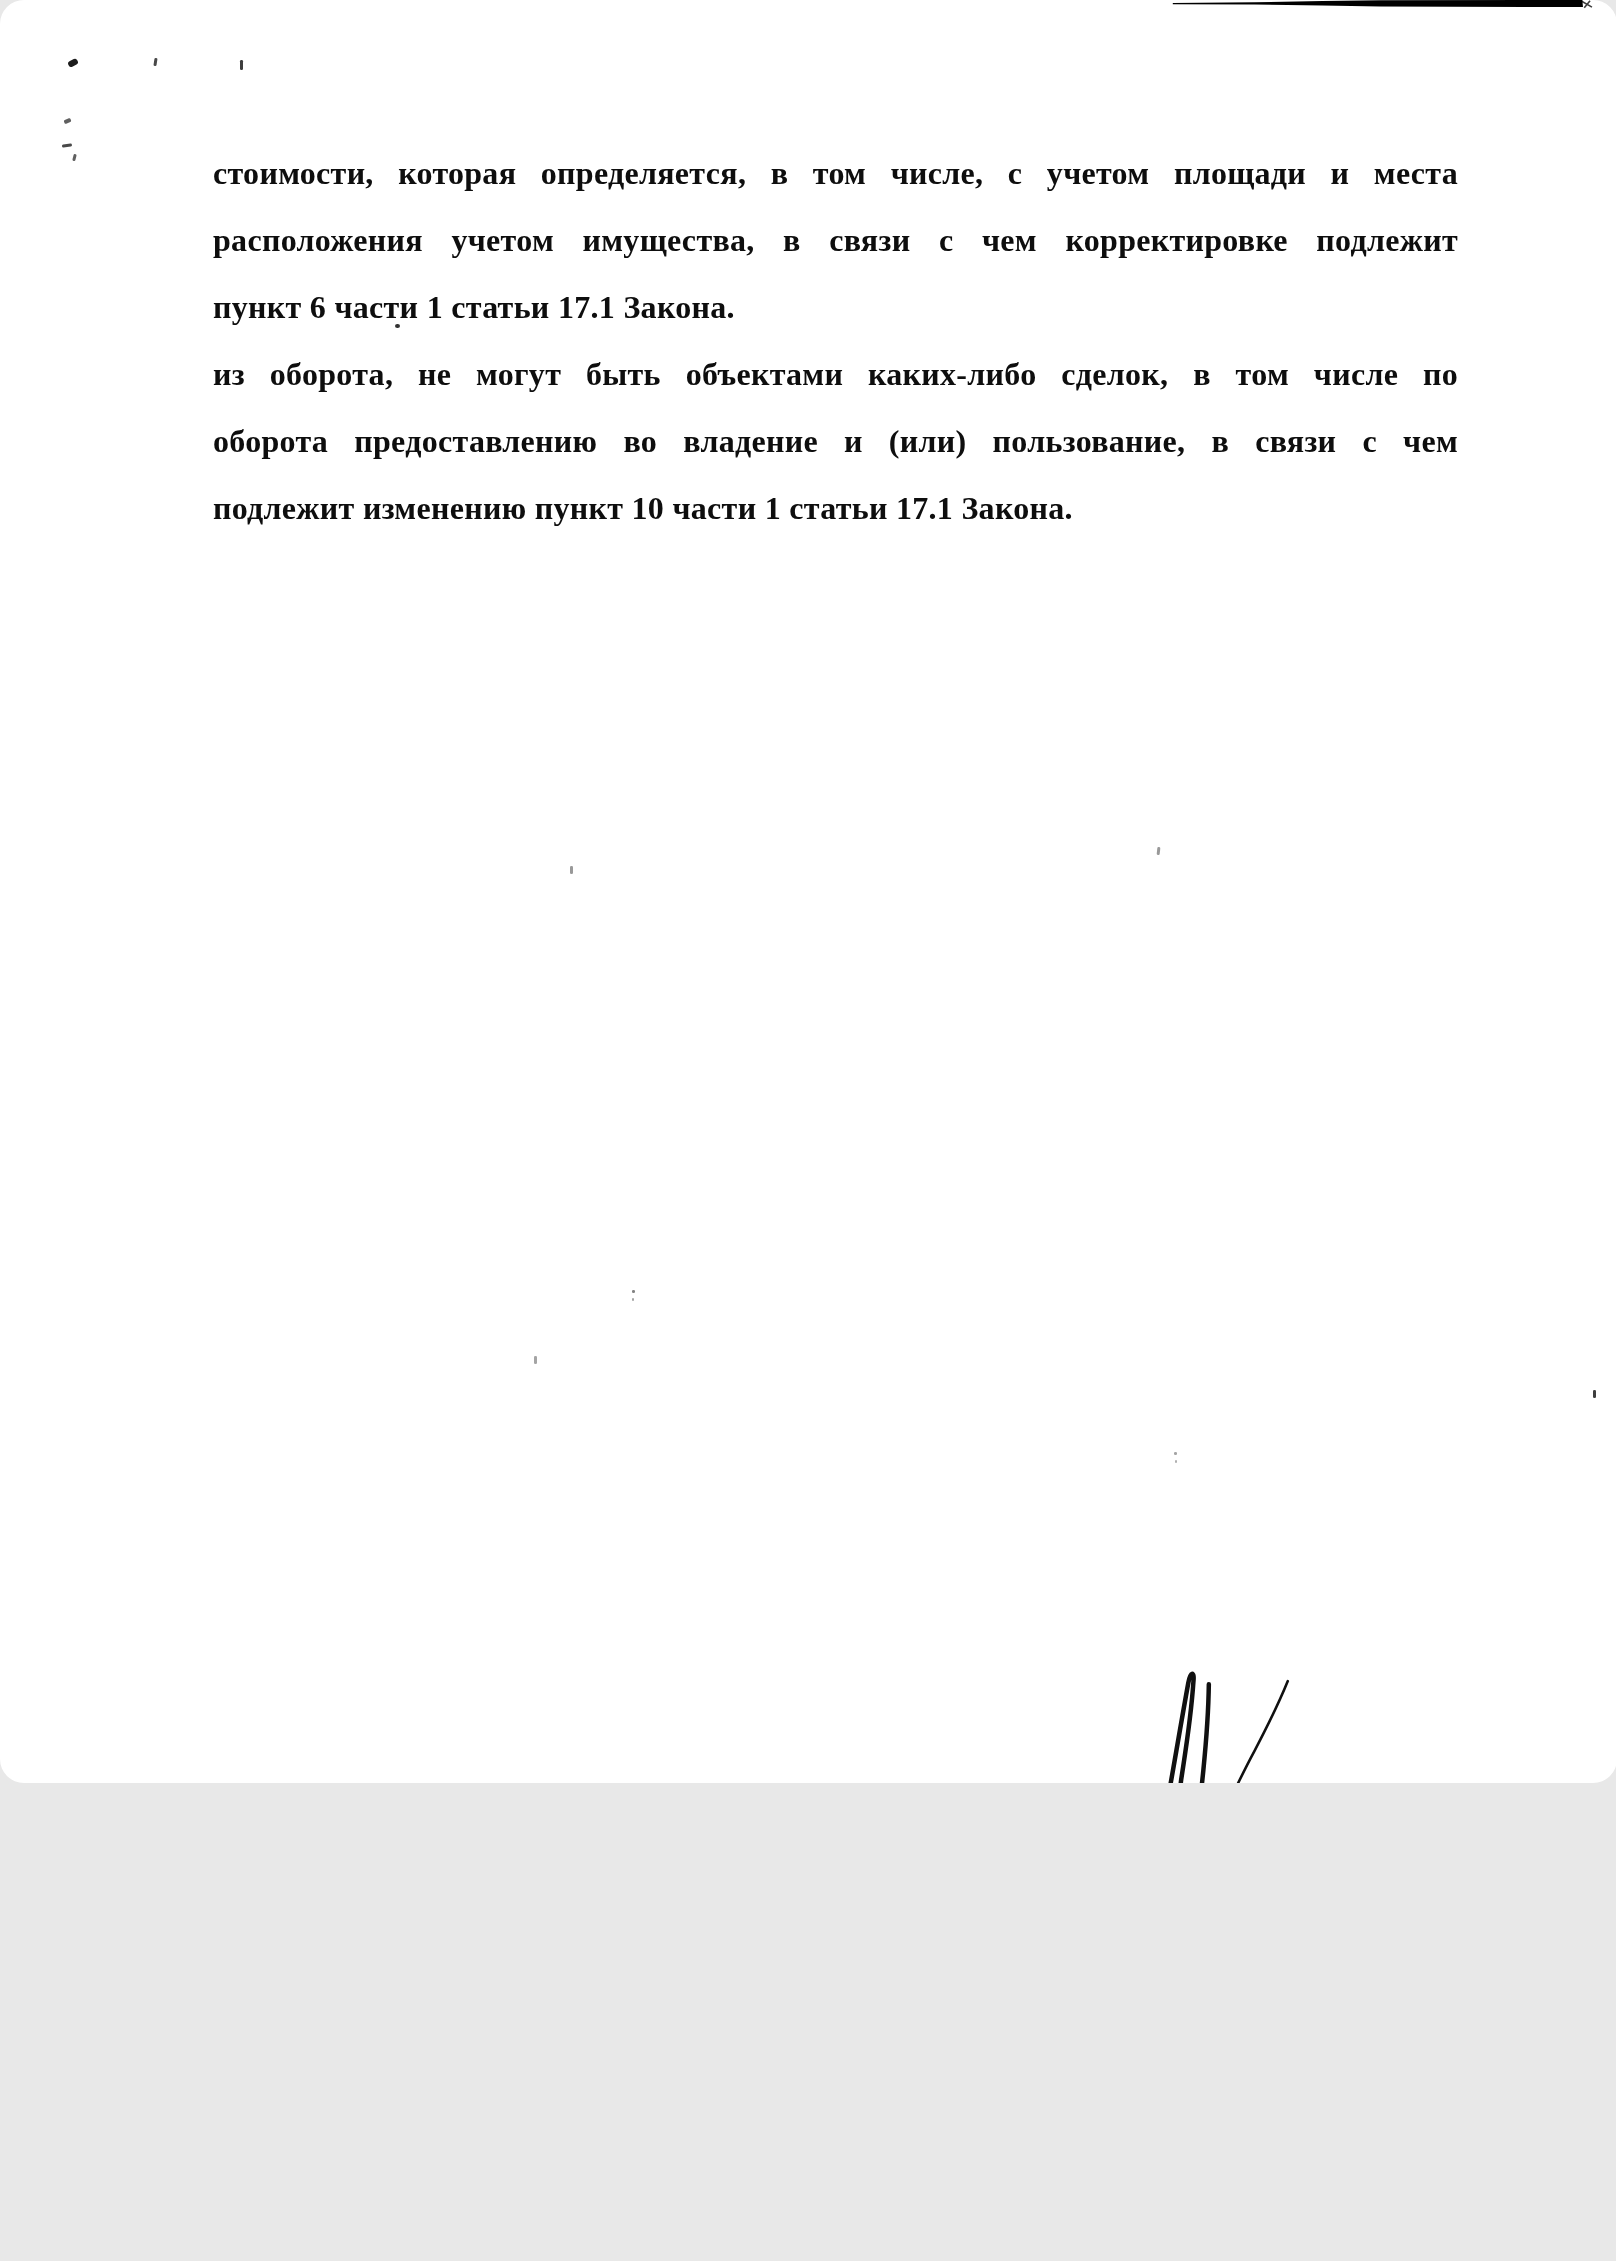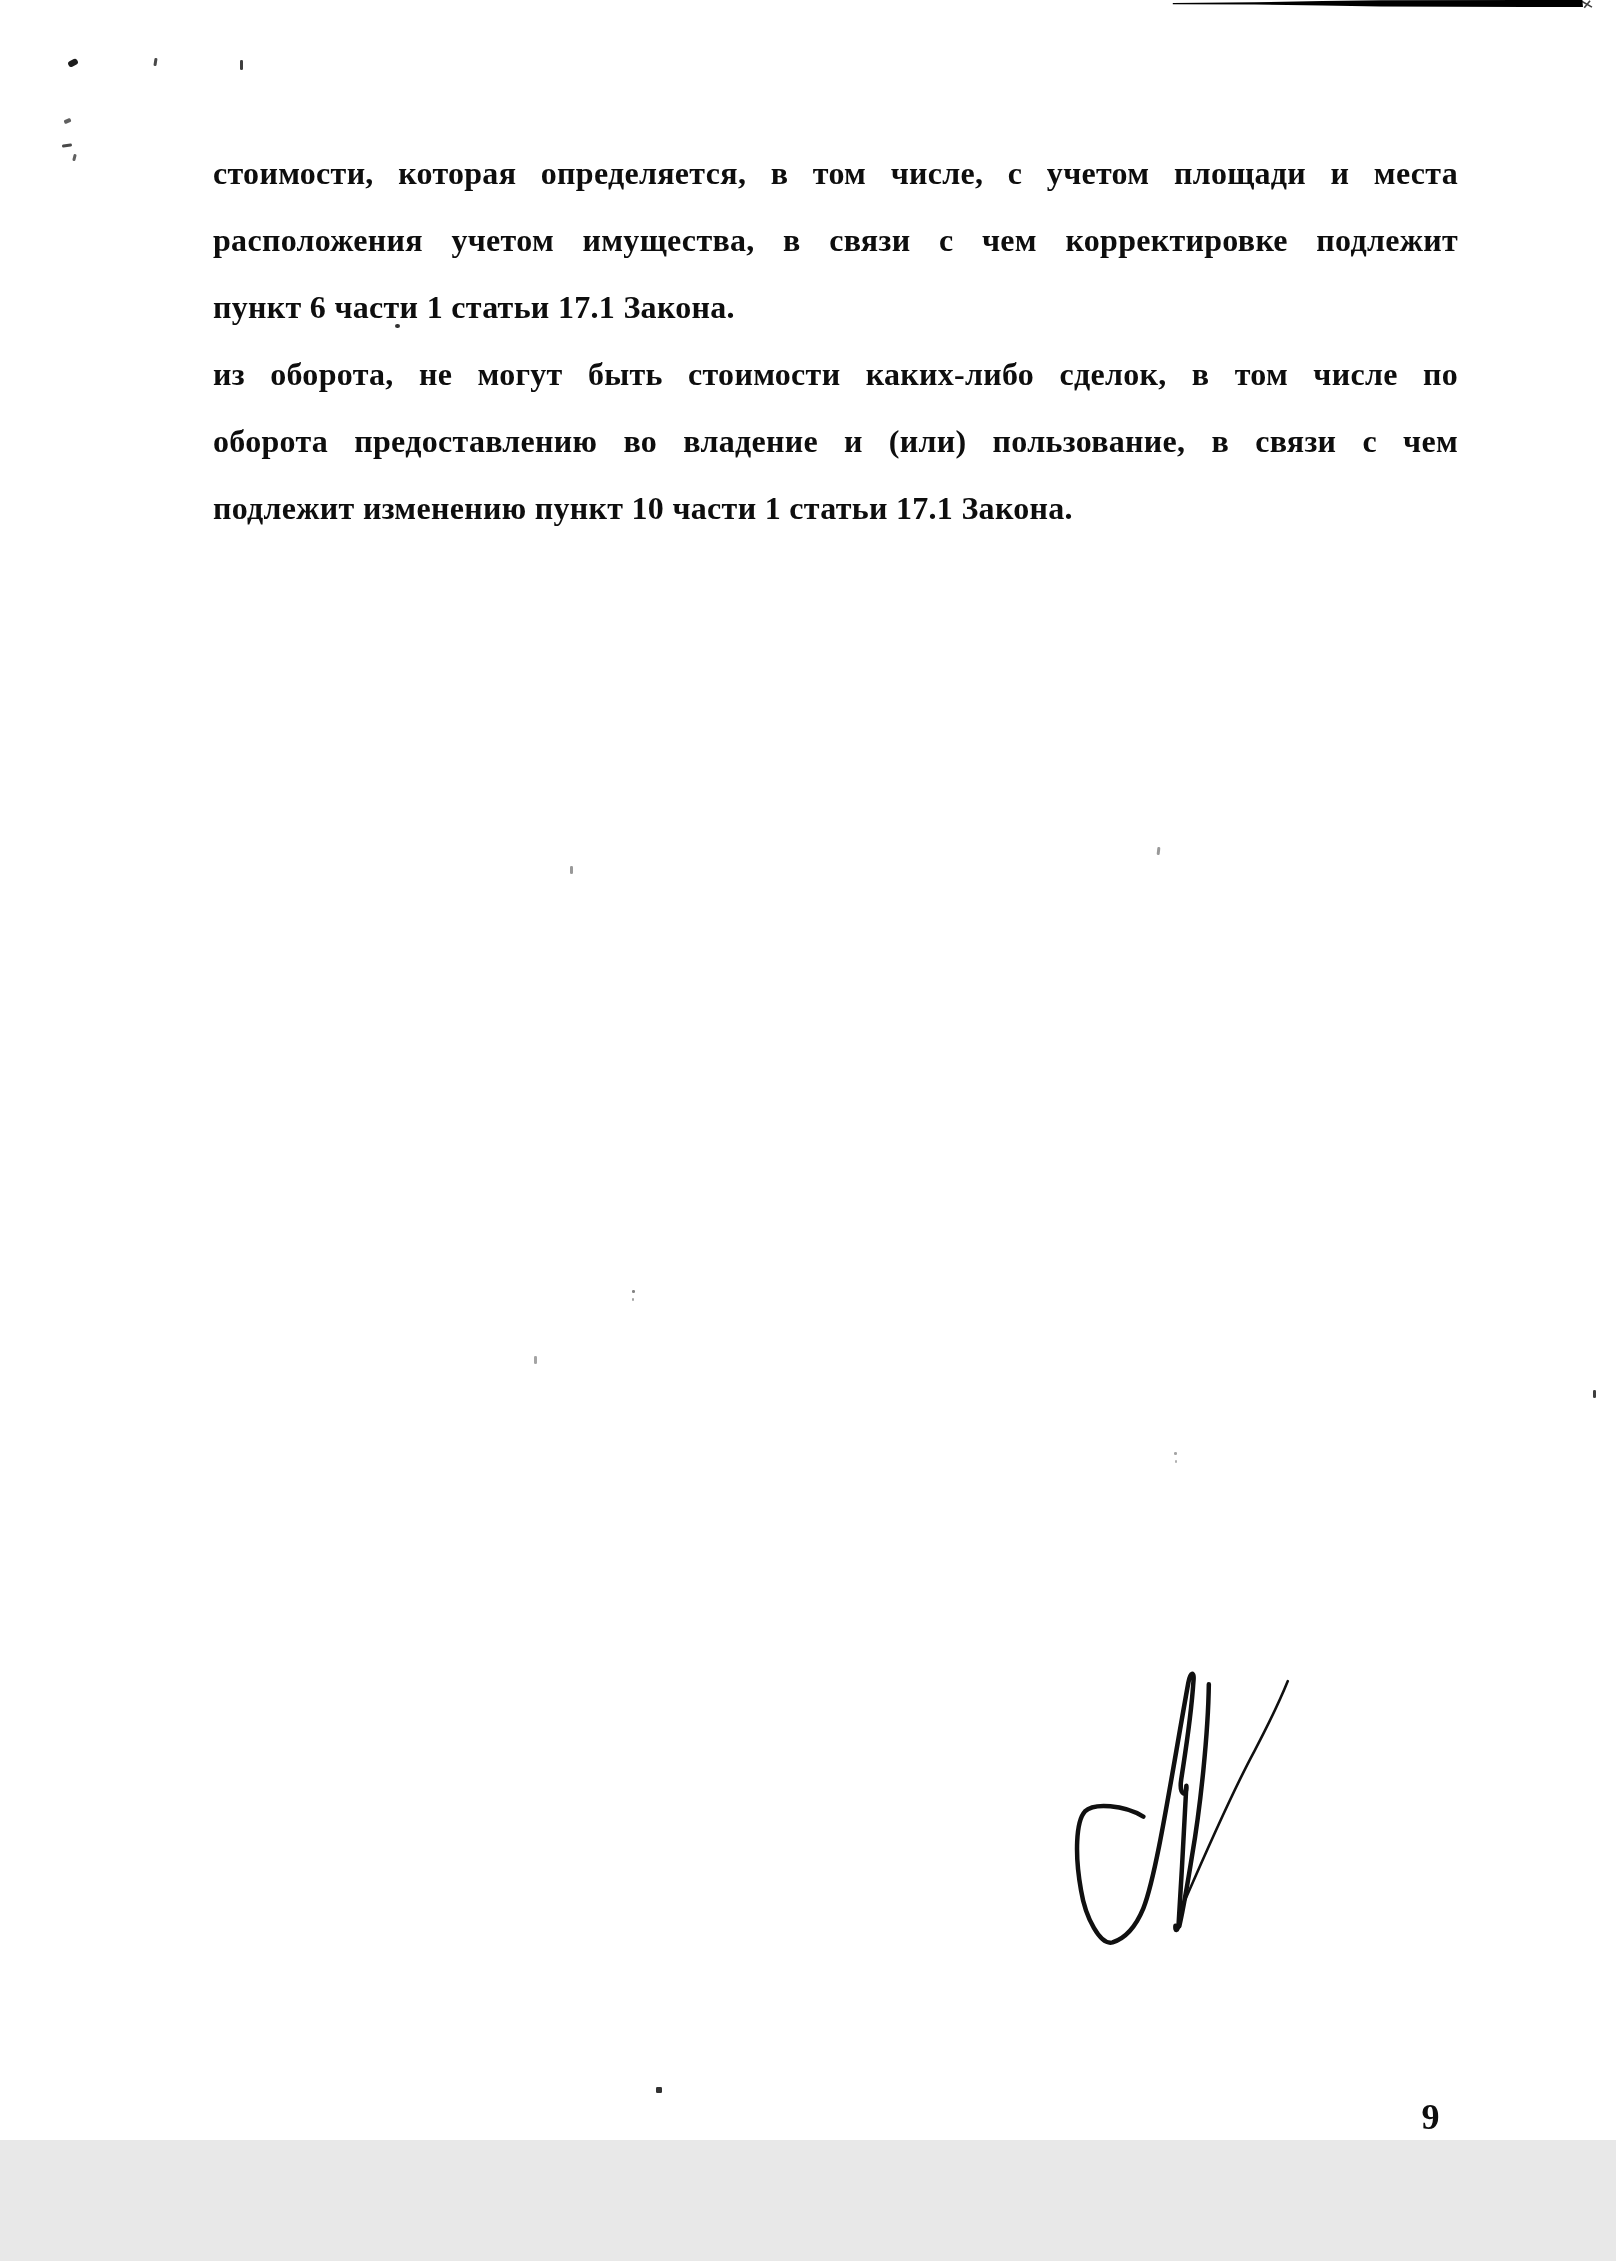--- a/index.html
+++ b/index.html
@@ -1,22 +1,23 @@
 <!DOCTYPE html>
 <html style="font-size:10.3px"><head>
 <meta charset="utf-8">
 <style>
   html, body { margin: 0; padding: 0; background: #e8e8e8; }
   .page {
     position: relative;
     width: 1617px;
-    height: 2140px;
+    height: 1783px;
     background: #ffffff;
     font-family: "Liberation Serif", "DejaVu Serif", serif;
     overflow: hidden;
+    border-radius: 24px;
   }
   
   .textblock {
     position: absolute;
     left: 213px;
     top: 140px;
     width: 1245px;
     color: #0e0e0e;
   }
   .line {
@@ -87,21 +88,21 @@
   <div class="speck" style="left:534px; top:1356px; width:2.6px; height:8.3px; opacity:.4;"></div>
   <div class="speck" style="left:1174px; top:1452px; width:2.6px; height:3.2px; opacity:.4;"></div>
   <div class="speck" style="left:1175px; top:1460px; width:1.9px; height:2.6px; opacity:.35;"></div>
   <div class="speck" style="left:1593px; top:1390px; width:3.2px; height:7.7px; opacity:.85;"></div>
   <div class="speck" style="left:656px; top:2087px; width:5.8px; height:5.8px; opacity:.9;"></div>
 
   <div class="textblock">
     <div class="line j">стоимости, которая определяется, в том числе, с учетом площади и места</div>
     <div class="line j">расположения учетом имущества, в связи с чем корректировке подлежит</div>
     <div class="line l">пункт 6 части 1 статьи 17.1 Закона.</div>
-    <div class="line j">из оборота, не могут быть стоимости каких-либо сделок, в том числе по</div>
+    <div class="line j">из оборота, не могут быть объектами каких-либо сделок, в том числе по</div>
     <div class="line j">оборота предоставлению во владение и (или) пользование, в связи с чем</div>
     <div class="line l">подлежит изменению пункт 10 части 1 статьи 17.1 Закона.</div>
   </div>
 
   <svg class="signature" viewBox="0 0 380 490" xmlns="http://www.w3.org/2000/svg" aria-hidden="true">
     <g fill="none" stroke="#101010" stroke-linecap="round" stroke-linejoin="round">
 
       <path stroke-width="7" d="
         M 122 270
         C 92 252, 45 248, 31 262

